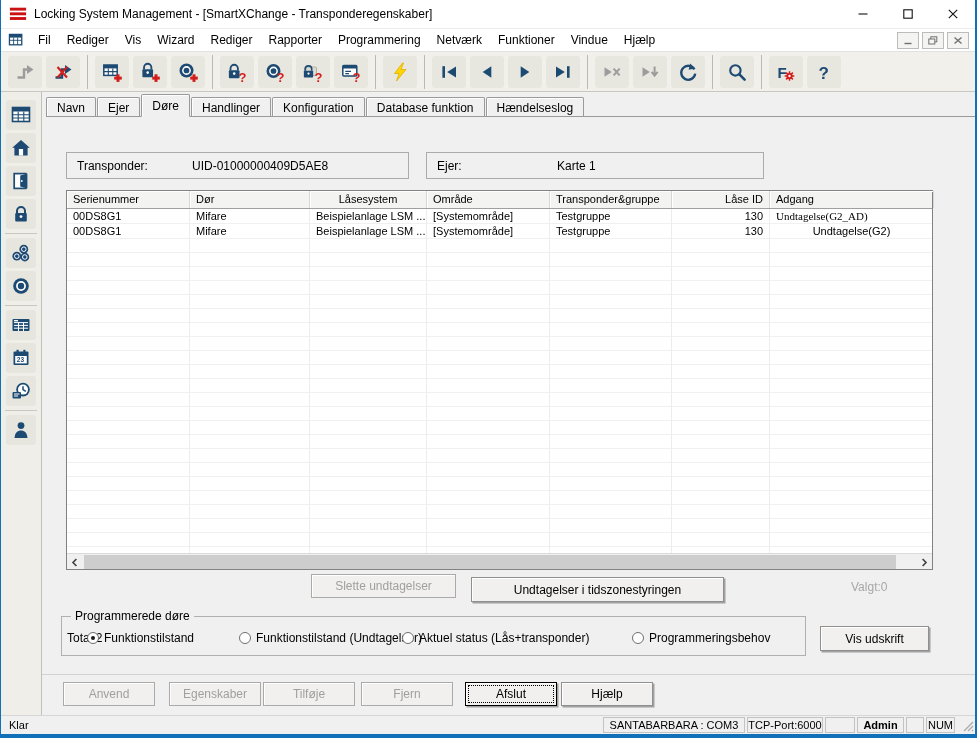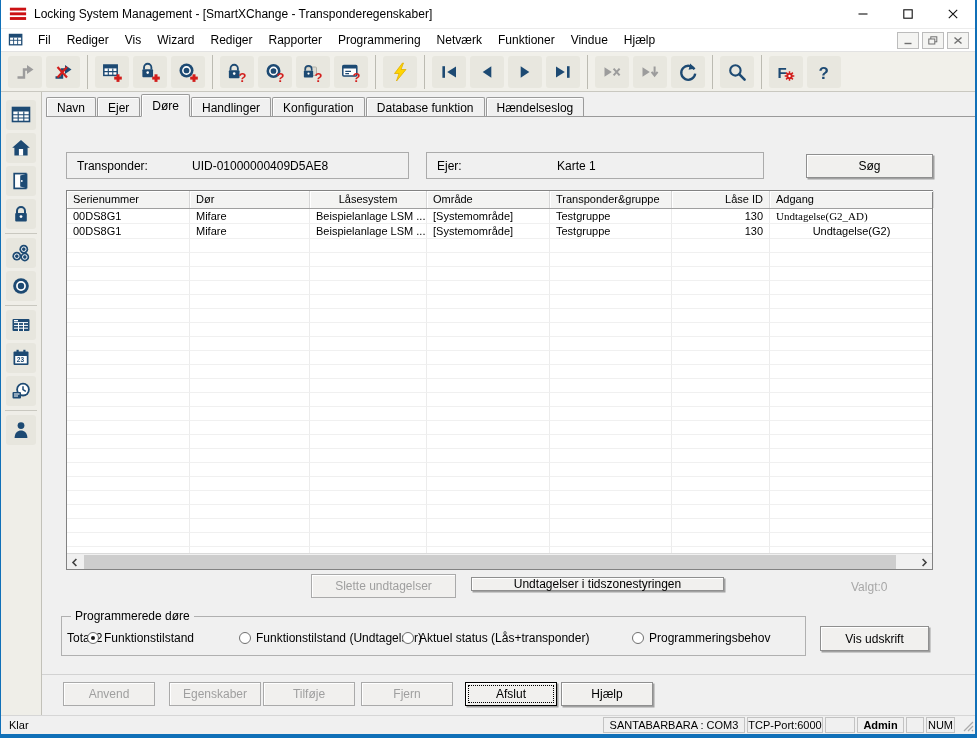--- a/index.html
+++ b/index.html
@@ -493,21 +493,20 @@
         </div>
 
       <div class="fieldbox" style="left:24px; top:60px; width:343px;">
         <span class="lbl">Transponder:</span>
         <span class="val" style="left:125px">UID-01000000409D5AE8</span>
       </div>
       <div class="fieldbox" style="left:384px; top:60px; width:338px;">
         <span class="lbl">Ejer:</span>
         <span class="val" style="left:130px">Karte 1</span>
       </div>
-      <button class="btn" style="left:764px; top:62px; width:127px; height:24px;">Søg</button>
 
       <div class="table">
         <div class="thead" id="thead">
             <div class="th" style="width: 123px; text-align: left;">Serienummer</div>
             <div class="th" style="width: 120px; text-align: left;">Dør</div>
             <div class="th" style="width: 117px; text-align: center;">Låsesystem</div>
             <div class="th" style="width: 123px; text-align: left;">Område</div>
             <div class="th" style="width: 122px; text-align: left;">Transponder&amp;gruppe</div>
             <div class="th" style="width: 98px; text-align: right;">Låse ID</div>
             <div class="th" style="width: 164px; text-align: left;">Adgang</div>
@@ -750,21 +749,21 @@
             <svg width="10" height="11" viewBox="0 0 10 11">
                 <path d="M3.6 2 L7 5.5 L3.6 9" fill="none" stroke="#404040" stroke-width="1.6"></path>
               </svg>
           </span>
         </div>
       </div>
 
       <span class="total">Total:2</span>
       <span class="valgt">Valgt:0</span>
       <button class="btn disabled" style="left:269px; top:482px; width:145px; height:24px;">Slette undtagelser</button>
-      <button class="btn" style="left:429px; top:485px; width:253px; height:14px;">Undtagelser i tidszonestyringen</button>
+      <button class="btn" style="left:429px; top:485px; width:253px; height:25px;">Undtagelser i tidszonestyringen</button>
 
       <div class="groupbox">
         <span class="legend">Programmerede døre</span>
         <div id="radios">
             <label class="radio sel" style="left: 25px;">
               <span class="rb"></span>
               <span>Funktionstilstand</span>
             </label>
             <label class="radio" style="left: 177px;">
               <span class="rb"></span>

